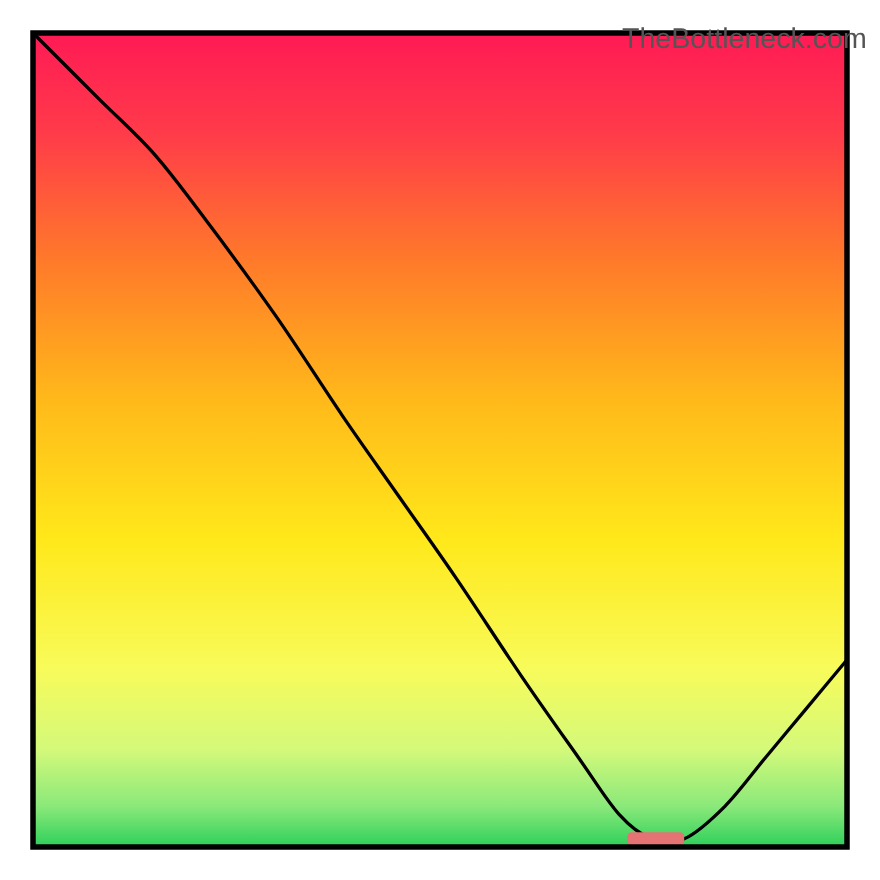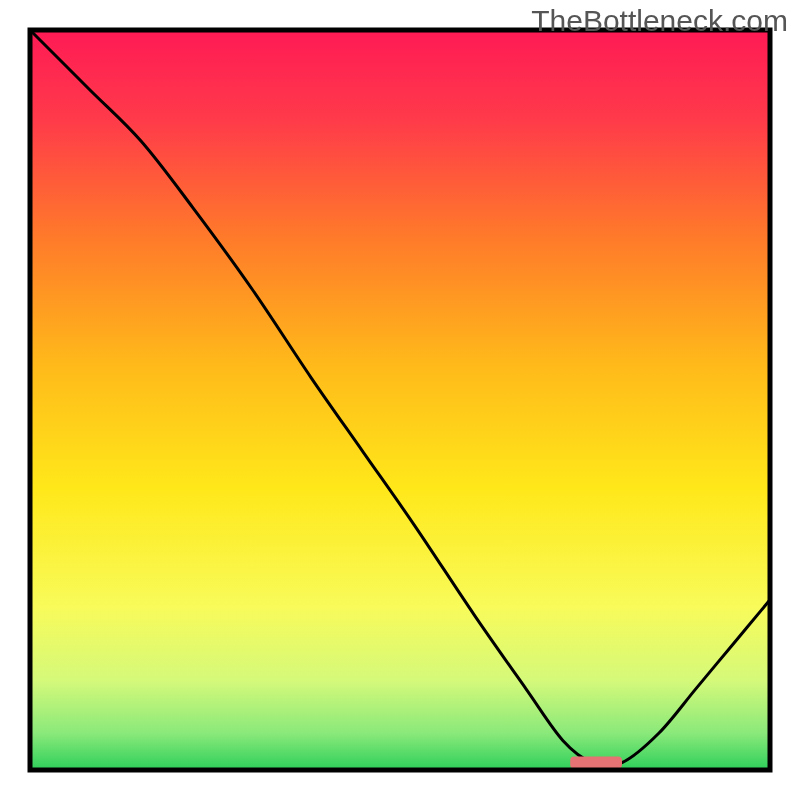--- a/index.html
+++ b/index.html
@@ -10,24 +10,24 @@
     background: #ffffff;
     font-family: Arial, sans-serif;
   }
   .container {
     position: relative;
     width: 800px;
     height: 800px;
   }
   .watermark {
     position: absolute;
-    top: 4px;
+    top: 20px;
     right: 12px;
     color: #555;
-    font-size: 30px;
+    font-size: 26px;
     font-weight: 500;
     z-index: 10;
   }
   svg {
     display: block;
   }
 </style>
 </head>
 <body>
 <div class="container">

